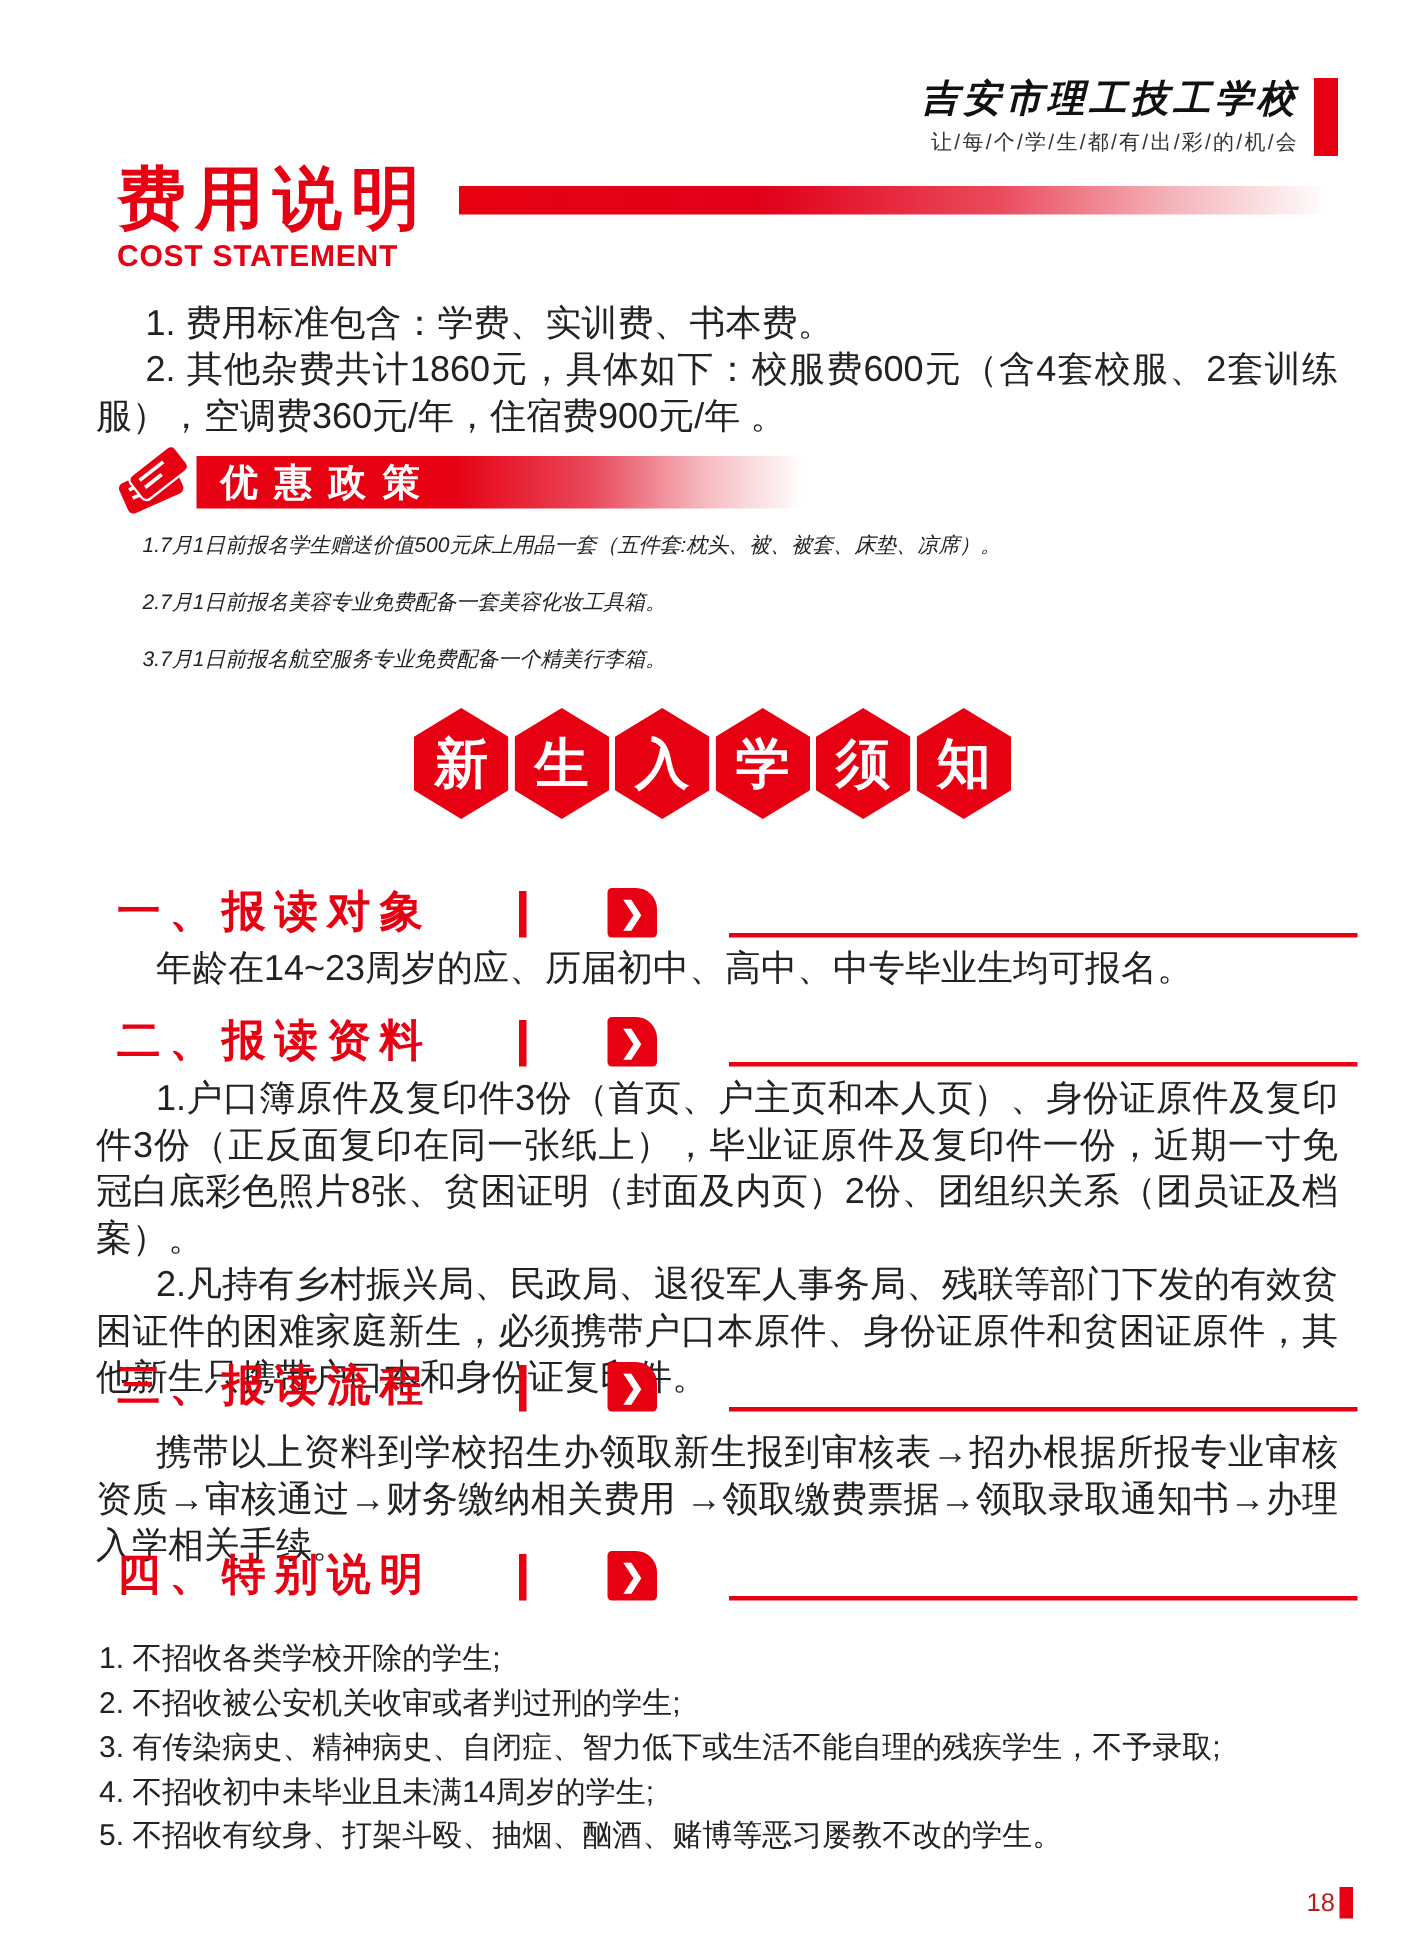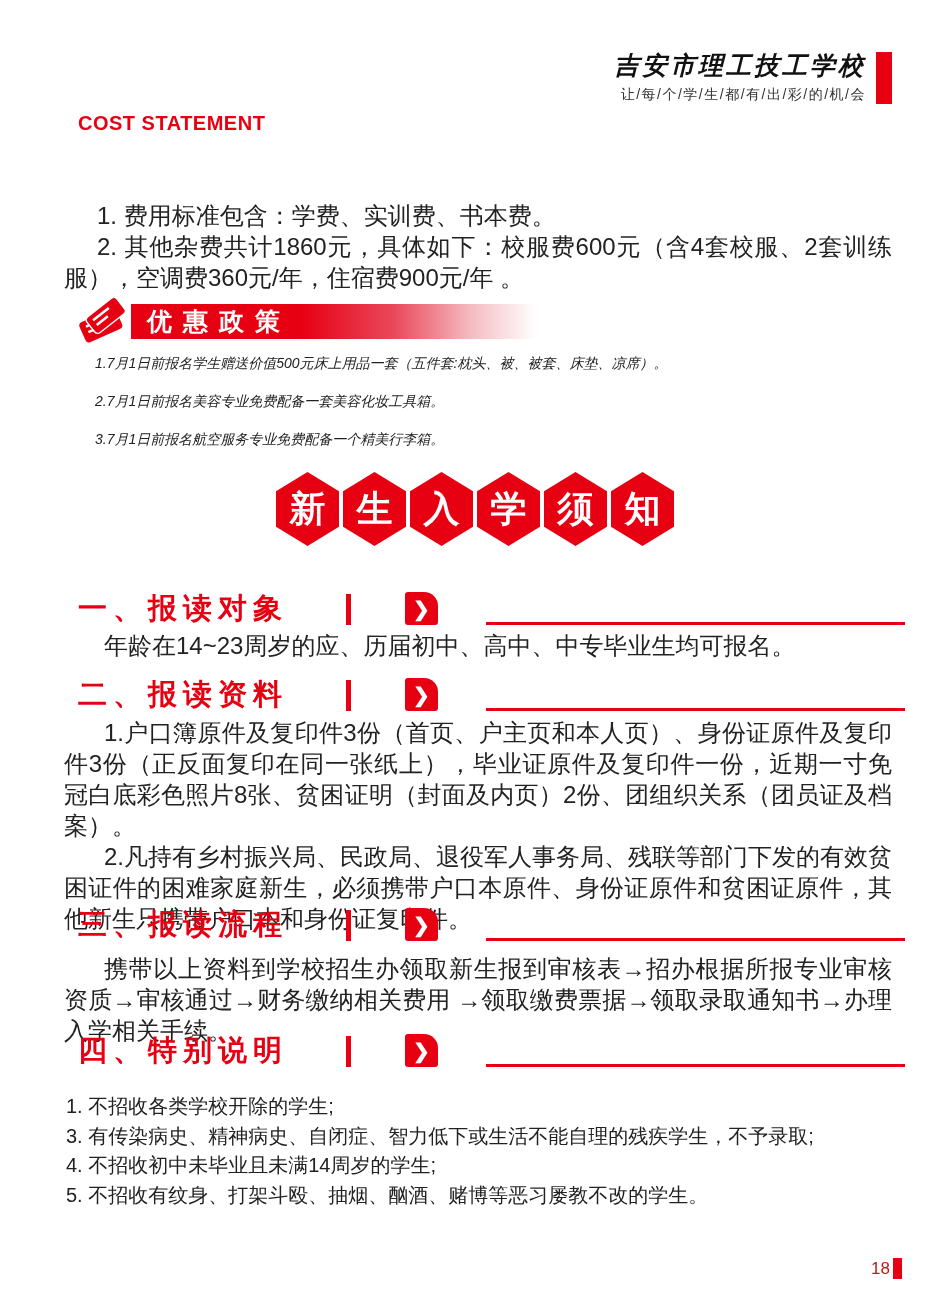--- a/index.html
+++ b/index.html
@@ -212,20 +212,24 @@
 
   <div class="header">
     <div class="header-text">
       <div class="school-name">吉安市理工技工学校</div>
       <div class="slogan">让/每/个/学/生/都/有/出/彩/的/机/会</div>
     </div>
     <div class="header-bar"></div>
   </div>
 
   <div class="title-block">
+    <div class="title-row">
+      <div class="page-title">费用说明</div>
+      <div class="title-rule"></div>
+    </div>
     <div class="page-subtitle">COST STATEMENT</div>
   </div>
 
   <div class="paras cost-paras">
     <p>1. 费用标准包含：学费、实训费、书本费。</p>
     <p>2. 其他杂费共计1860元，具体如下：校服费600元（含4套校服、2套训练服），空调费360元/年，住宿费900元/年 。</p>
   </div>
 
   <div class="policy-banner">
     <svg class="tickets-icon" viewBox="0 0 52 46" xmlns="http://www.w3.org/2000/svg">
@@ -292,20 +296,21 @@
   </div>
 
   <div class="sec-head head4">
     <span class="sec-title"><span>四、</span><span>特别说明</span></span>
     <span class="sh-bar"></span>
     <span class="sh-chev">❯</span>
     <span class="sh-rule"></span>
   </div>
   <ul class="notes-list">
     <li>1. 不招收各类学校开除的学生;</li>
+    <li>2. 不招收被公安机关收审或者判过刑的学生;</li>
     <li>3. 有传染病史、精神病史、自闭症、智力低下或生活不能自理的残疾学生，不予录取;</li>
     <li>4. 不招收初中未毕业且未满14周岁的学生;</li>
     <li>5. 不招收有纹身、打架斗殴、抽烟、酗酒、赌博等恶习屡教不改的学生。</li>
   </ul>
 
   <div class="footer">
     <span class="page-number">18</span>
     <span class="footer-bar"></span>
   </div>
 

